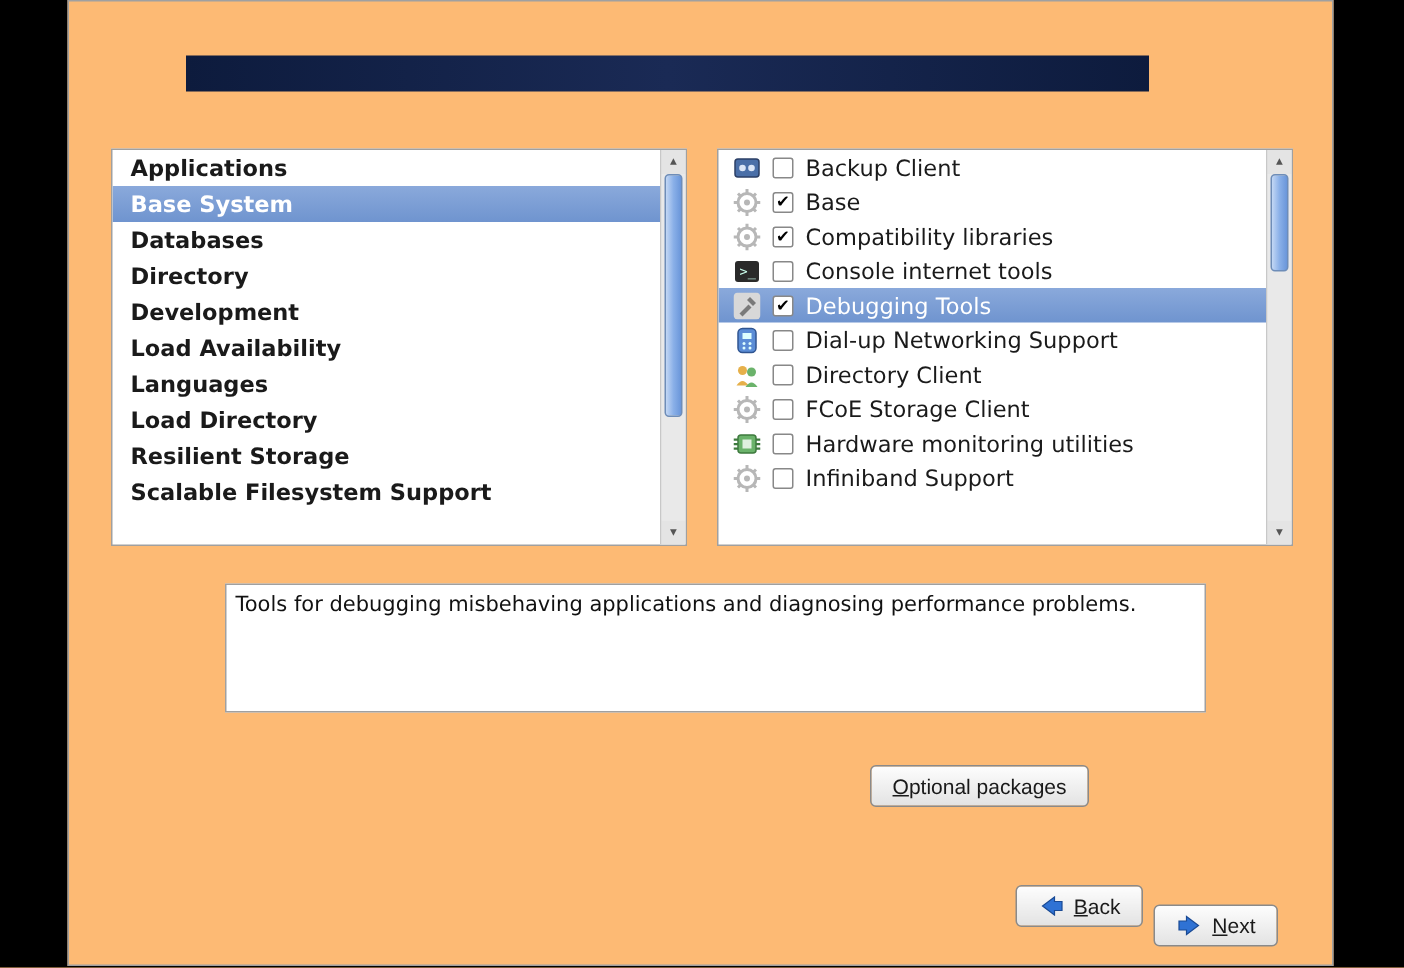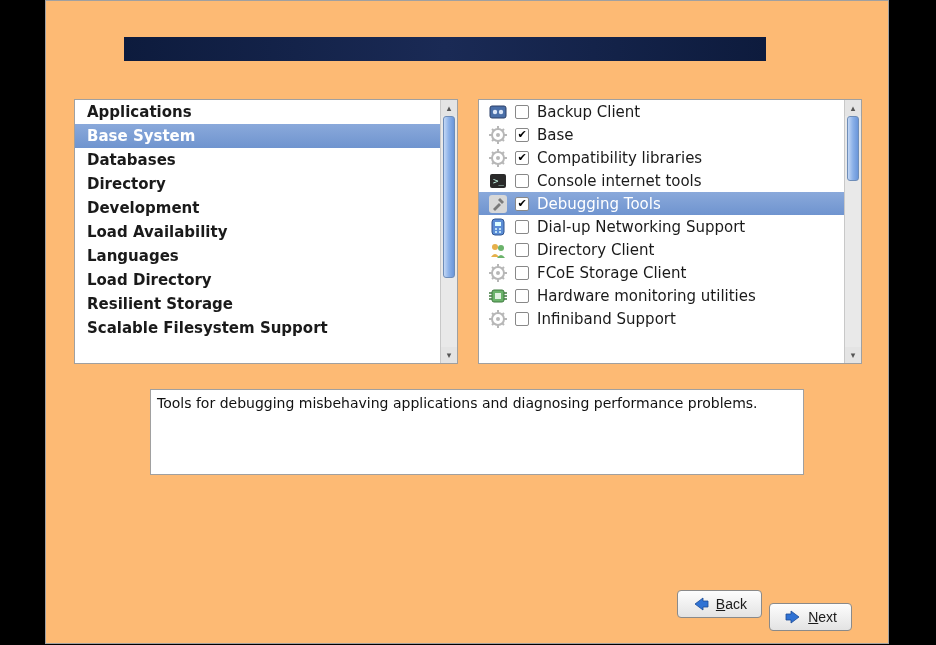--- a/index.html
+++ b/index.html
@@ -344,20 +344,23 @@
         </div>
         <div class="scroll-btn">▾</div>
       </div>
     </div>
 
   </div>
 
   <div class="desc-box">Tools for debugging misbehaving applications and diagnosing performance problems.</div>
 
 
+  <button class="btn" id="btn-optional">
+    <span><span></span><span class="underlined">O</span><span>ptional packages</span></span>
+  </button>
 
   <button class="btn" id="btn-back">
     <svg class="arrow-icon" viewBox="0 0 18 14">
       <path d="M11 1 L3 7 L11 13 L11 10 L16 10 L16 4 L11 4 Z" fill="#2f72d4" stroke="#1a4a94" stroke-width="0.8"></path>
     </svg>
     <span><span></span><span class="underlined">B</span><span>ack</span></span>
   </button>
 
   <button class="btn" id="btn-next">
     <svg class="arrow-icon" viewBox="0 0 18 14">

